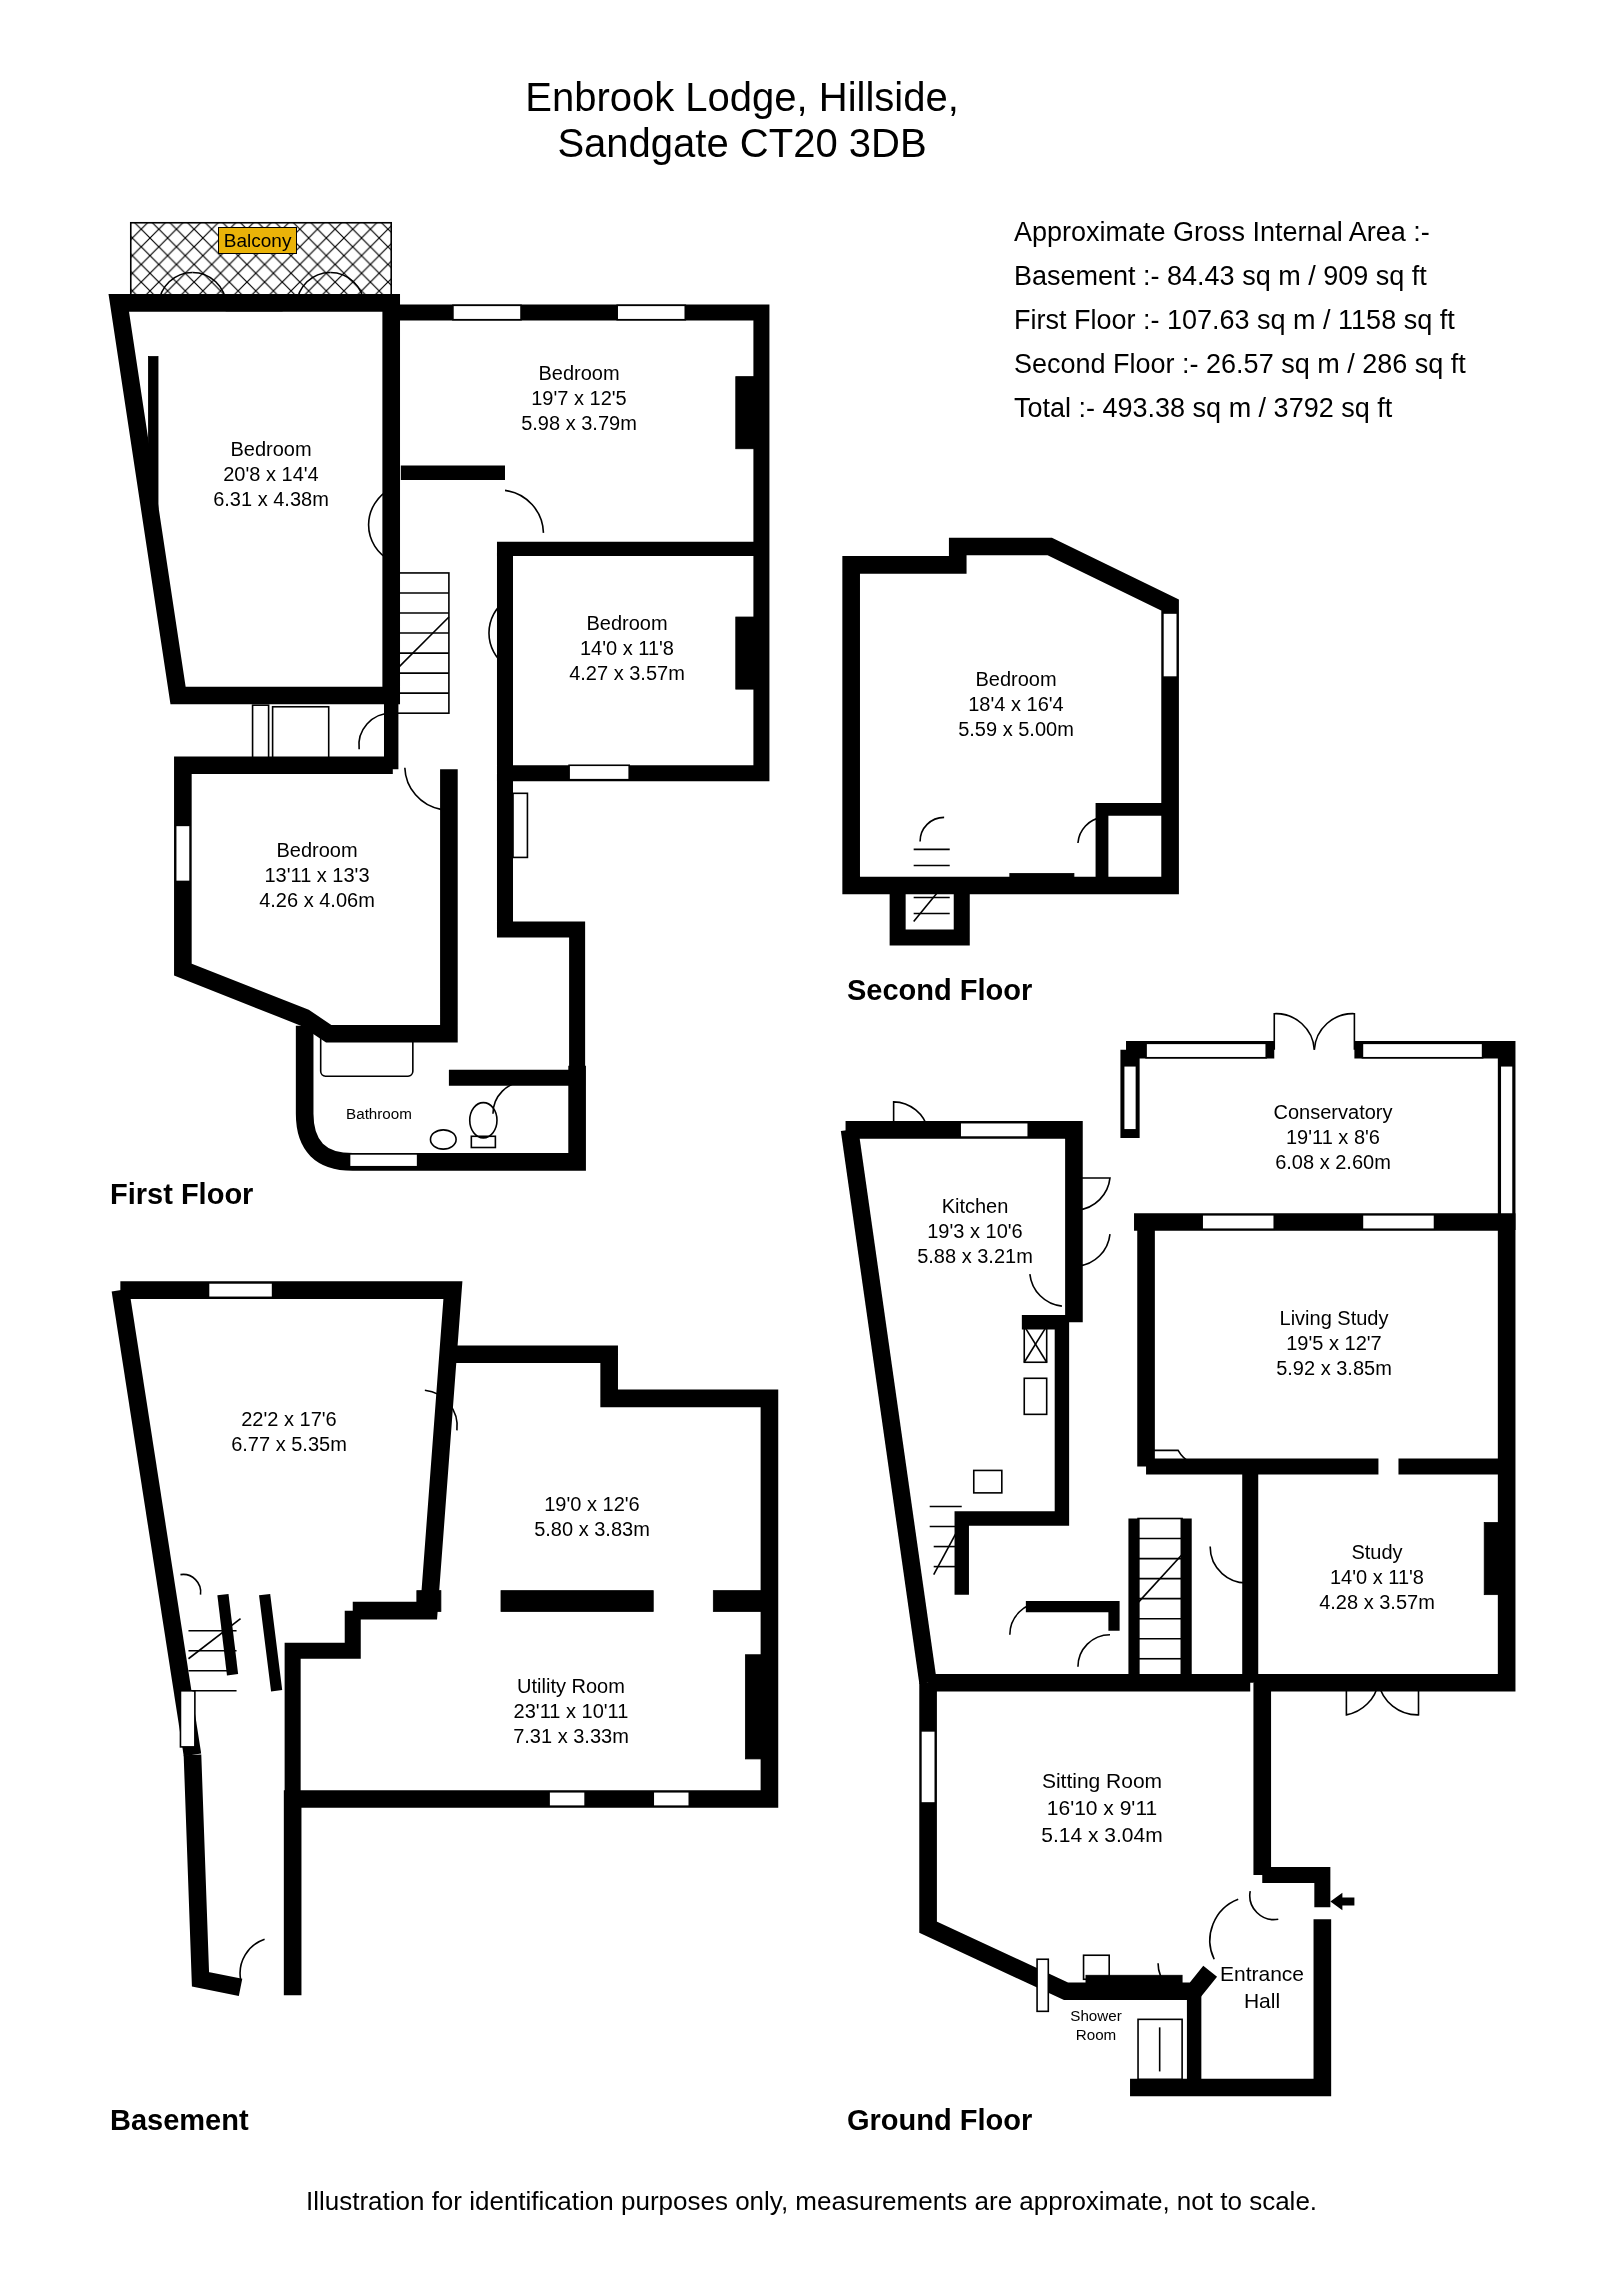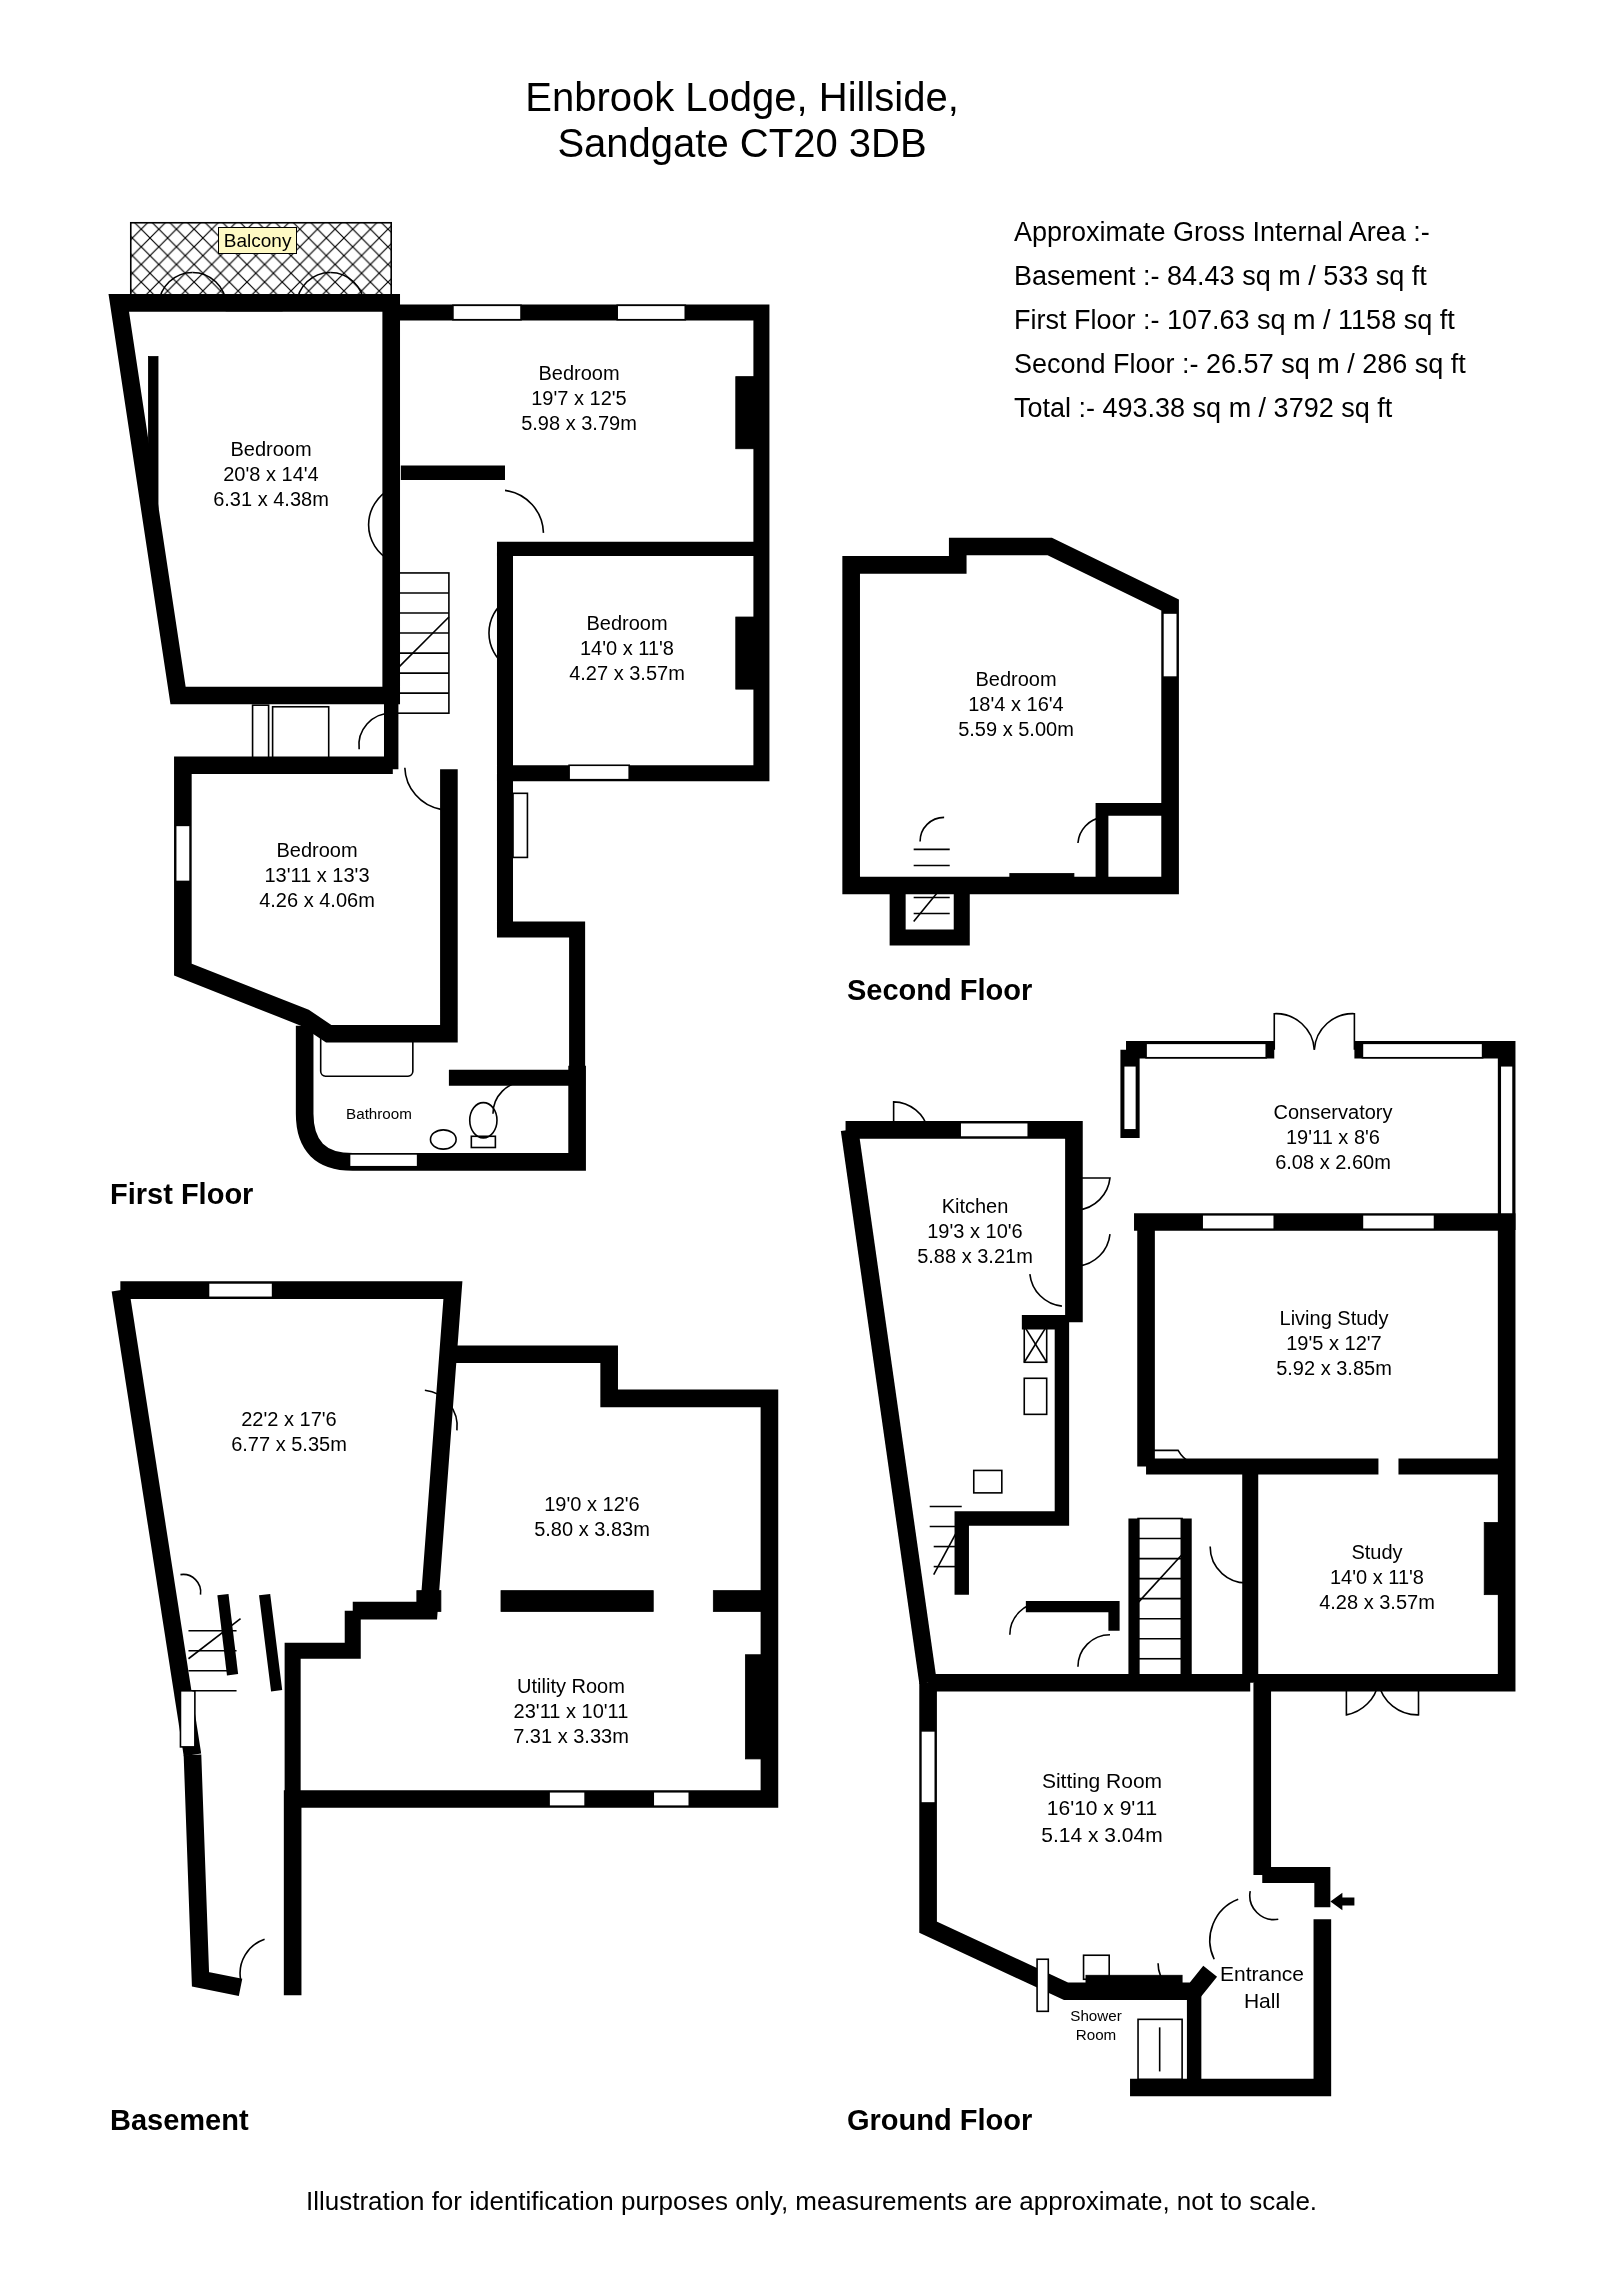--- a/index.html
+++ b/index.html
@@ -8,34 +8,34 @@
   .title { position: absolute; left: 0; width: 1484px; top: 74px; text-align: center;
            font-size: 40px; line-height: 46px; }
   .area { position: absolute; left: 1014px; top: 210px; font-size: 27px; line-height: 44px; }
   .area div { white-space: nowrap; }
   .floor-label { position: absolute; font-size: 29px; font-weight: bold; }
   .footer { position: absolute; left: 0; width: 1623px; top: 2186px; text-align: center; font-size: 26px; }
   svg.plan { position: absolute; left: 0; top: 0; }
   .room-label { position: absolute; text-align: center; font-size: 20px; line-height: 25px; transform: translateX(-50%); white-space: nowrap; }
   .room-label.small { font-size: 15.2px; line-height: 19px; }
   .room-label.med { font-size: 21px; line-height: 27px; }
-  .balcony-tag { position: absolute; left: 218px; top: 227px; background:#fef9c3; border:1.6px solid #000;
+  .balcony-tag { position: absolute; left: 218px; top: 227px; background:#eab308; border:1.6px solid #000;
                  font-size: 19px; padding: 1.6px 4.8px; }
 </style>
 </head>
 <body>
 
 <div class="title">
   <div>Enbrook Lodge, Hillside,</div>
   <div>Sandgate CT20 3DB</div>
 </div>
 
 <div class="area">
   <div>Approximate Gross Internal Area :-</div>
-  <div>Basement :- 84.43 sq m / 533 sq ft</div>
+  <div>Basement :- 84.43 sq m / 909 sq ft</div>
   <div>First Floor :- 107.63 sq m / 1158 sq ft</div>
   <div>Second Floor :- 26.57 sq m / 286 sq ft</div>
   <div>Total :- 493.38 sq m / 3792 sq ft</div>
 </div>
 
 <svg class="plan" width="1623" height="2295" viewBox="0 0 2025 2864">
   <defs>
     <pattern id="hatch" width="22" height="22" patternUnits="userSpaceOnUse">
       <path d="M0 0 L22 22 M22 0 L0 22" stroke="#000" stroke-width="1.5"></path>
     </pattern>

